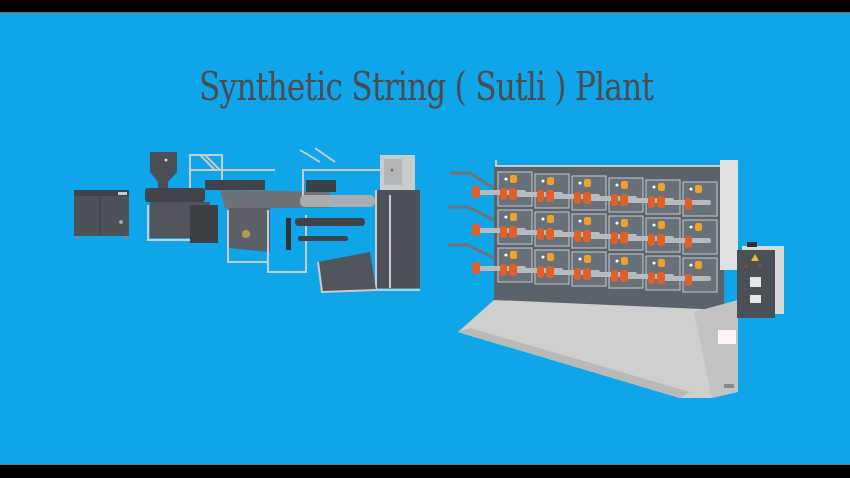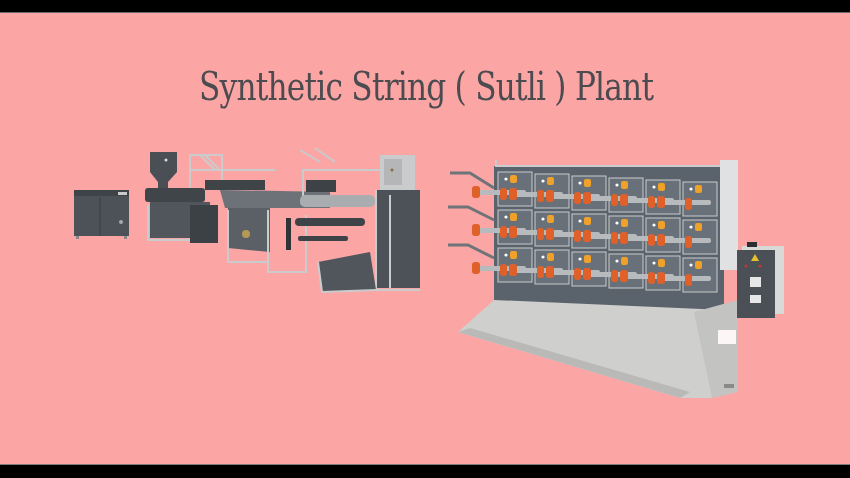--- a/index.html
+++ b/index.html
@@ -1,21 +1,21 @@
 <!DOCTYPE html>
 <html><head>
 <meta charset="utf-8">
 <style>
   html, body { margin: 0; padding: 0; }
   body { width: 850px; height: 478px; overflow: hidden; background: #000; position: relative;
          font-family: "DejaVu Serif", serif; }
   .letterbox-top { position: absolute; left: 0; top: 0; width: 850px; height: 12px; background: #000; }
   .letterbox-bottom { position: absolute; left: 0; top: 465px; width: 850px; height: 13px; background: #000; }
   .slide { position: absolute; left: 0; top: 12px; width: 850px; height: 453px;
-           background: #fca5a5; border-top: 1px solid #6a6a6a; border-bottom: 1px solid #7a7a7a; box-sizing: border-box; }
+           background: #0ea5e9; border-top: 1px solid #6a6a6a; border-bottom: 1px solid #7a7a7a; box-sizing: border-box; }
   .title { position: absolute; left: 0; top: 50px; width: 850px; text-align: center;
            font-family: "DejaVu Serif", serif; font-size: 40px; color: #4b4b50; letter-spacing: -1px;
            transform: scaleX(0.78); transform-origin: 430px 50%; white-space: nowrap; }
   .scene { position: absolute; left: 0; top: 0; }
 </style>
 </head>
 <body>
 
 <div class="letterbox-top"></div>
 

